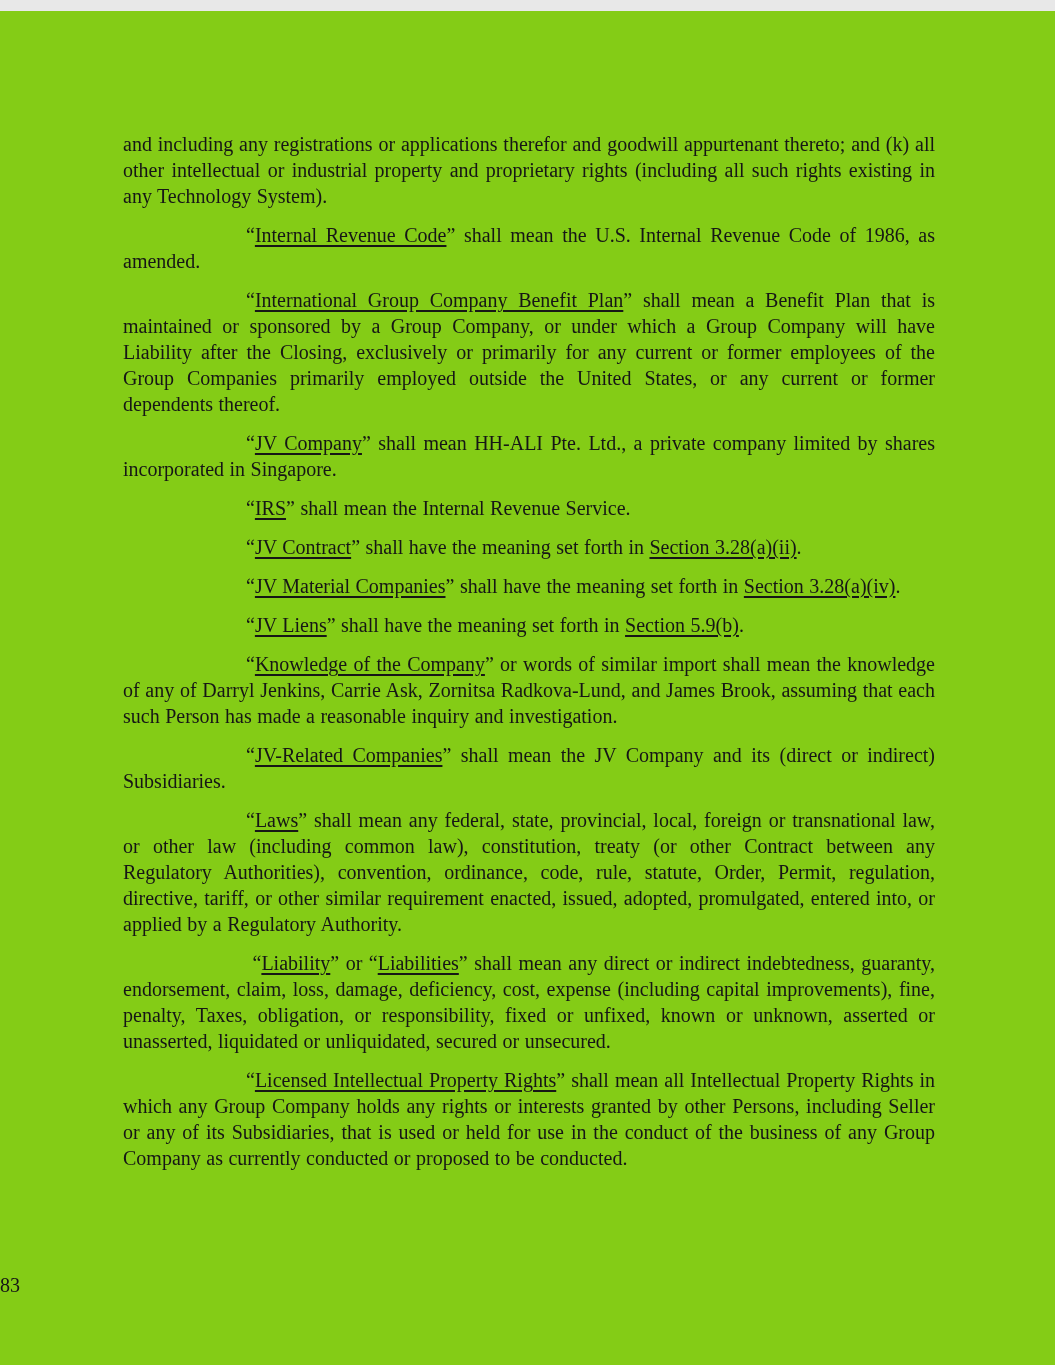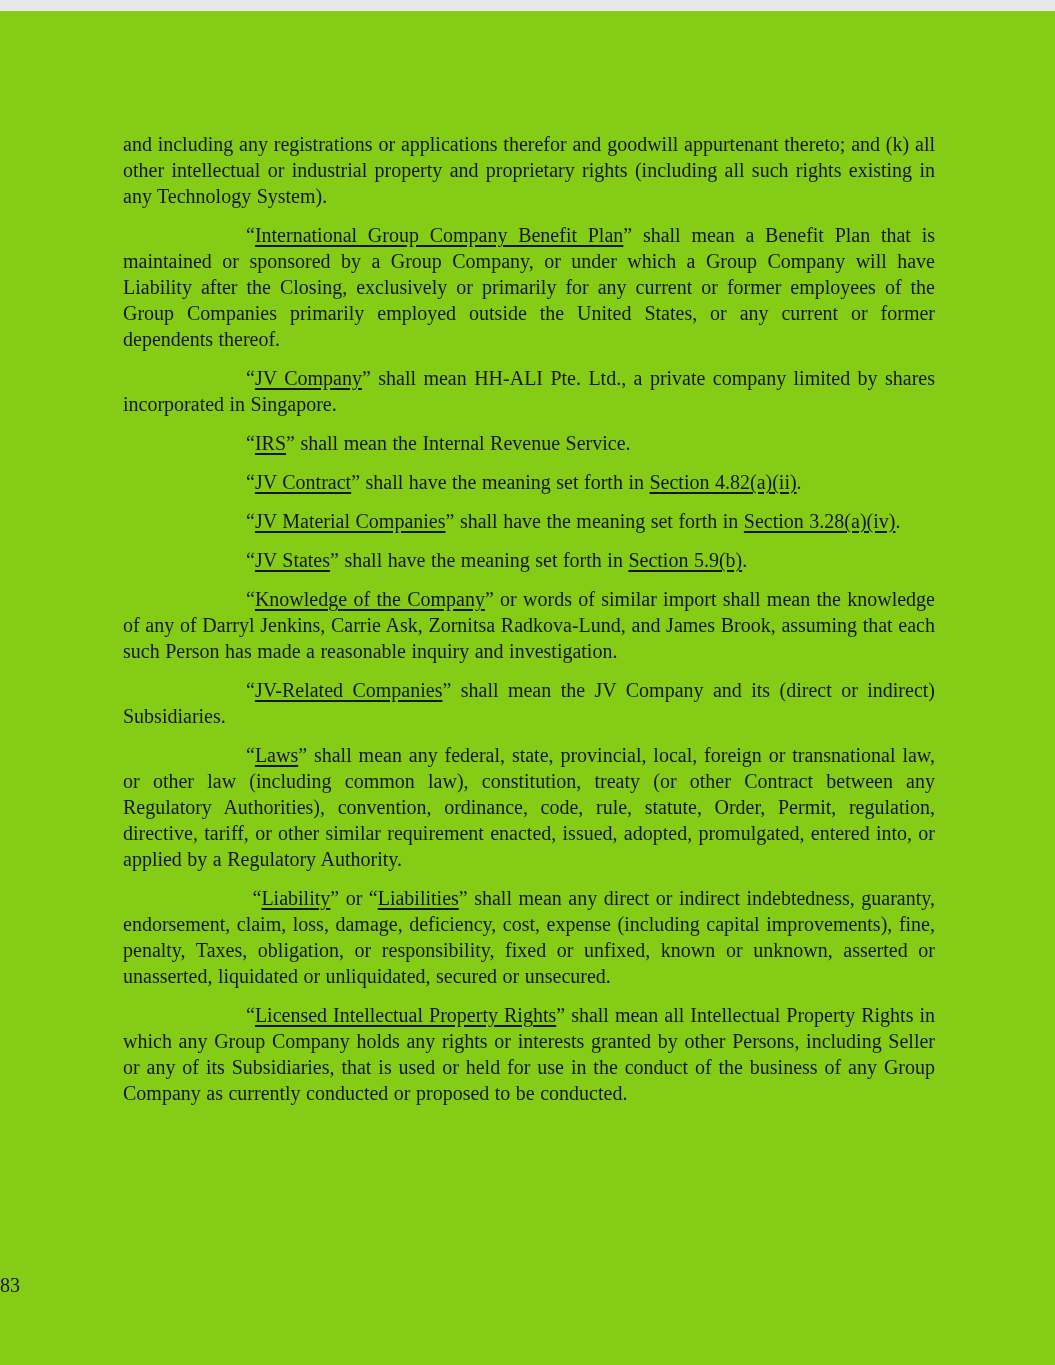--- a/index.html
+++ b/index.html
@@ -47,26 +47,27 @@
     text-align: left;
     font-size: 20px;
   }
 </style>
 </head>
 <body>
 
 <div class="page">
   <div class="doc">
       <p class="para"><span>and including any registrations or applications therefor and goodwill appurtenant thereto; and (k) all other intellectual or industrial property and proprietary rights (including all such rights existing in any Technology System).</span></p>
+      <p class="para indent"><span>“</span><span class="u">Internal Revenue Code</span><span>” shall mean the U.S. Internal Revenue Code of 1986, as amended.</span></p>
       <p class="para indent"><span>“</span><span class="u">International Group Company Benefit Plan</span><span>” shall mean a Benefit Plan that is maintained or sponsored by a Group Company, or under which a Group Company will have Liability after the Closing, exclusively or primarily for any current or former employees of the Group Companies primarily employed outside the United States, or any current or former dependents thereof.</span></p>
       <p class="para indent"><span>“</span><span class="u">JV Company</span><span>” shall mean HH-ALI Pte. Ltd., a private company limited by shares incorporated in Singapore.</span></p>
       <p class="para indent"><span>“</span><span class="u">IRS</span><span>” shall mean the Internal Revenue Service.</span></p>
-      <p class="para indent"><span>“</span><span class="u">JV Contract</span><span>” shall have the meaning set forth in </span><span class="u">Section 4.82(a)(ii)</span><span>.</span></p>
+      <p class="para indent"><span>“</span><span class="u">JV Contract</span><span>” shall have the meaning set forth in </span><span class="u">Section 3.28(a)(ii)</span><span>.</span></p>
       <p class="para indent"><span>“</span><span class="u">JV Material Companies</span><span>” shall have the meaning set forth in </span><span class="u">Section 3.28(a)(iv)</span><span>.</span></p>
-      <p class="para indent"><span>“</span><span class="u">JV States</span><span>” shall have the meaning set forth in </span><span class="u">Section 5.9(b)</span><span>.</span></p>
+      <p class="para indent"><span>“</span><span class="u">JV Liens</span><span>” shall have the meaning set forth in </span><span class="u">Section 5.9(b)</span><span>.</span></p>
       <p class="para indent"><span>“</span><span class="u">Knowledge of the Company</span><span>” or words of similar import shall mean the knowledge of any of Darryl Jenkins, Carrie Ask, Zornitsa Radkova-Lund, and James Brook, assuming that each such Person has made a reasonable inquiry and investigation.</span></p>
       <p class="para indent"><span>“</span><span class="u">JV-Related Companies</span><span>” shall mean the JV Company and its (direct or indirect) Subsidiaries.</span></p>
       <p class="para indent"><span>“</span><span class="u">Laws</span><span>” shall mean any federal, state, provincial, local, foreign or transnational law, or other law (including common law), constitution, treaty (or other Contract between any Regulatory Authorities), convention, ordinance, code, rule, statute, Order, Permit, regulation, directive, tariff, or other similar requirement enacted, issued, adopted, promulgated, entered into, or applied by a Regulatory Authority.</span></p>
       <p class="para indent"><span>&nbsp;“</span><span class="u">Liability</span><span>” or “</span><span class="u">Liabilities</span><span>” shall mean any direct or indirect indebtedness, guaranty, endorsement, claim, loss, damage, deficiency, cost, expense (including capital improvements), fine, penalty, Taxes, obligation, or responsibility, fixed or unfixed, known or unknown, asserted or unasserted, liquidated or unliquidated, secured or unsecured.</span></p>
       <p class="para indent"><span>“</span><span class="u">Licensed Intellectual Property Rights</span><span>” shall mean all Intellectual Property Rights in which any Group Company holds any rights or interests granted by other Persons, including Seller or any of its Subsidiaries, that is used or held for use in the conduct of the business of any Group Company as currently conducted or proposed to be conducted.</span></p>
     </div>
   <div class="footer">
     <span>83</span>
   </div>
 </div>

